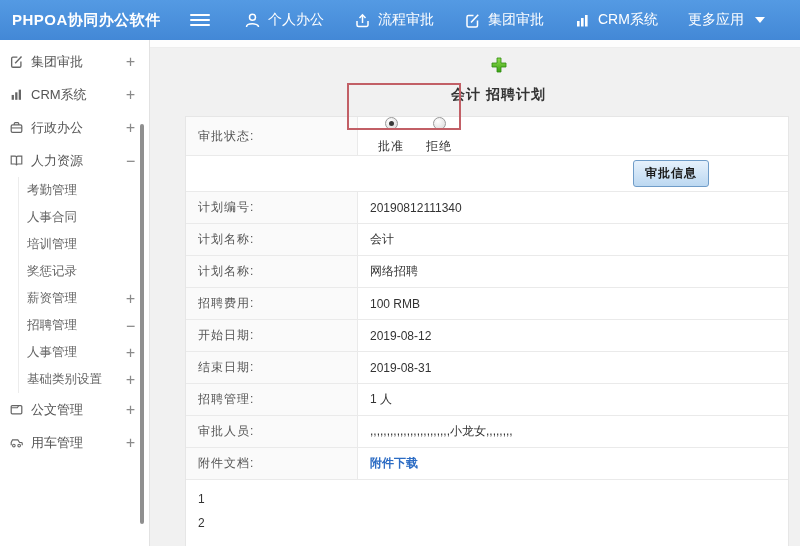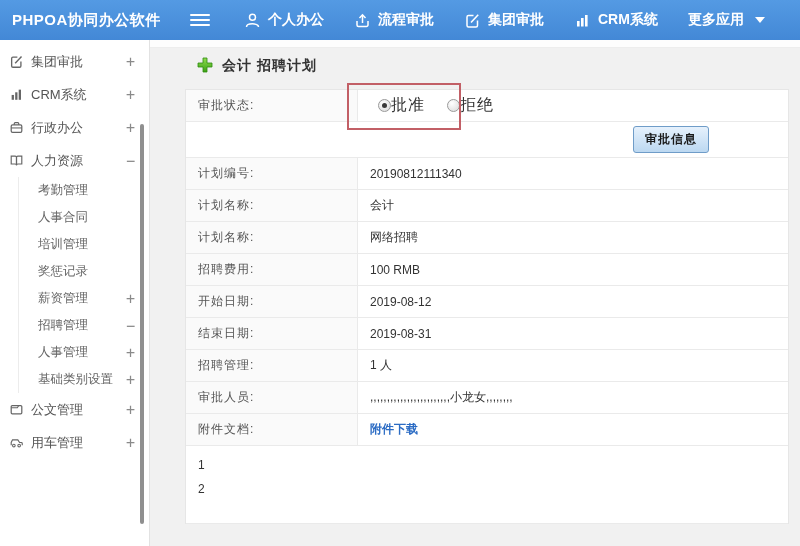--- a/index.html
+++ b/index.html
@@ -5,54 +5,54 @@
   * { margin:0; padding:0; box-sizing:border-box; }
   body { font-family:"Liberation Sans","DejaVu Sans",sans-serif; background:#fff; }
   .page { position:relative; width:800px; height:546px; overflow:hidden; background:#f1f1f1; }
 
   
   .topbar { position:absolute; top:0; left:0; right:0; height:40px;
             background:linear-gradient(#549ae3,#4388d6); display:flex; align-items:center; color:#fff; z-index:5; }
   .logo { font-size:15px; font-weight:bold; padding-left:12px; width:190px; letter-spacing:.5px; }
   .hamburger { width:20px; margin-right:34px; cursor:pointer; display:flex; flex-direction:column; gap:3px; }
   .hamburger span { display:block; height:2px; background:#fff; border-radius:1px; }
-  .topbar-menu { display:flex; align-items:center; gap:30px;font-weight:bold; }
+  .topbar-menu { display:flex; align-items:center; gap:30px; }
   .topbar-item { display:flex; align-items:center; gap:7px; font-size:14px; cursor:pointer; white-space:nowrap; }
   .topbar-item svg { display:block; }
   .caret-down { width:0; height:0; border-left:5px solid transparent; border-right:5px solid transparent;
                 border-top:6px solid #fff; margin-left:4px; }
 
   
   .sidebar { position:absolute; top:40px; left:0; width:150px; bottom:0; background:#fff;
              border-right:1px solid #e2e2e2; padding-top:5px; overflow:hidden; }
   .side-item { display:flex; align-items:center; height:33px; padding:0 14px 0 8px;
                color:#555; font-size:13px; cursor:pointer; }
   .s-icon { width:16px; margin-right:7px; display:flex; justify-content:center; }
   .toggle { margin-left:auto; color:#8a8a8a; font-size:15px; font-family:"DejaVu Sans Mono",monospace; }
   .group1 { margin-left:18px; border-left:1px solid #ececec; }
   .group2 { margin-left:8px; border-left:1px solid #ececec; }
   .side-sub { display:flex; align-items:center; height:27px; padding:0 14px 0 8px;
-              color:#666; font-size:12.5px; cursor:pointer;margin-left:11px; }
+              color:#666; font-size:12.5px; cursor:pointer; }
   .side-scrollbar { position:absolute; right:5px; top:84px; width:4px; height:400px;
                     background:#8f8f8f; border-radius:2px; cursor:pointer; }
 
   
   .main { position:absolute; left:150px; top:40px; right:0; bottom:0; background:#f1f1f1; }
   .main-white-strip { height:8px; background:#fdfdfd; border-bottom:1px solid #ededed; }
-  .title-row { display:flex; align-items:flex-start; gap:9px; padding:9px 0 12px 47px; }
+  .title-row { display:flex; align-items:center; gap:9px; padding:9px 0 12px 47px;flex-direction:column; }
   .page-title { font-size:14px; font-weight:bold; color:#333; letter-spacing:1px; }
 
   .form-table { margin-left:35px; width:604px; background:#fff; border:1px solid #e6e6e6; border-bottom:none; }
   .form-row { display:flex; border-bottom:1px solid #eaeaea; min-height:32px; }
   .cell-label { width:172px; background:#fafafa; border-right:1px solid #eaeaea;
                 display:flex; align-items:center; padding-left:12px; color:#555; font-size:12px; letter-spacing:1px; }
   .cell-value { flex:1; display:flex; align-items:center; padding-left:12px; color:#333; font-size:12px; }
 
   .radio-group { display:flex; align-items:center; gap:22px; padding-left:8px; }
-  .radio-option { display:flex; align-items:center; cursor:pointer; font-size:16px; color:#333; letter-spacing:1px; }
+  .radio-option { display:flex; align-items:center; gap:8px; cursor:pointer; font-size:12px; color:#333; letter-spacing:1px;flex-direction:column; }
   .radio { width:13px; height:13px; border-radius:50%; border:1px solid #9a9a9a;
            background:radial-gradient(circle at 35% 30%, #fff, #d9d9d9); position:relative; flex:0 0 auto; }
   .radio.checked::after { content:''; position:absolute; left:3px; top:3px; width:5px; height:5px;
                           border-radius:50%; background:#3a3a3a; }
 
   .btn-row { justify-content:flex-end; align-items:center; display:flex; height:36px;
              border-bottom:1px solid #eaeaea; padding-right:79px; }
   .approve-btn { background:linear-gradient(#e6f1fc,#bcd8f1); border:1px solid #6f9cc8; border-radius:3px;
                  font-size:12px; font-weight:bold; color:#1a1a1a; padding:4px 11px; cursor:pointer;
                  letter-spacing:1px; font-family:inherit; }

